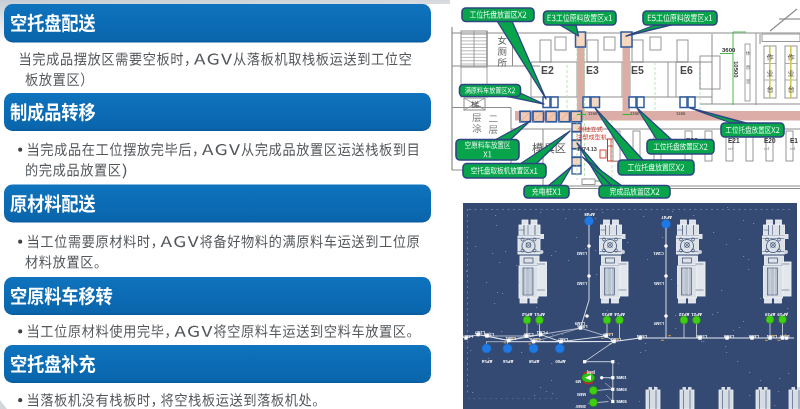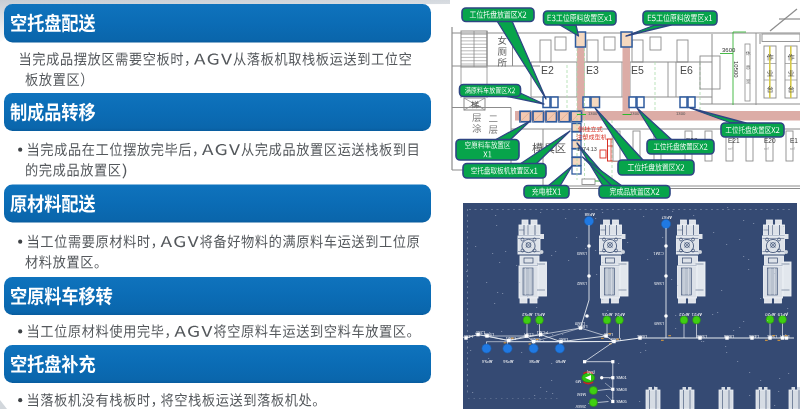--- a/index.html
+++ b/index.html
@@ -1,15 +1,15 @@
 <!DOCTYPE html>
 <html><head><meta charset="utf-8">
 <style>
 html,body{margin:0;padding:0;background:#fff;}
-#page{position:relative;width:800px;height:409px;overflow:hidden;background:#fff;font-family:"Liberation Sans",sans-serif;}
+#page{position:relative;width:800px;height:409px;overflow:hidden;background:#fff;font-family:"Liberation Sans",sans-serif;font-weight:bold;}
 </style></head>
 <body>
 <div id="page">
 <svg width="800" height="409" viewBox="0 0 800 409">
 <defs>
 <linearGradient id="barg" x1="0" y1="0" x2="0" y2="1">
 <stop offset="0" stop-color="#0f73bd"></stop>
           <stop offset="0.5" stop-color="#0b6cb5"></stop>
           <stop offset="0.92" stop-color="#0a66ac"></stop>
           <stop offset="1" stop-color="#085c9e"></stop>

